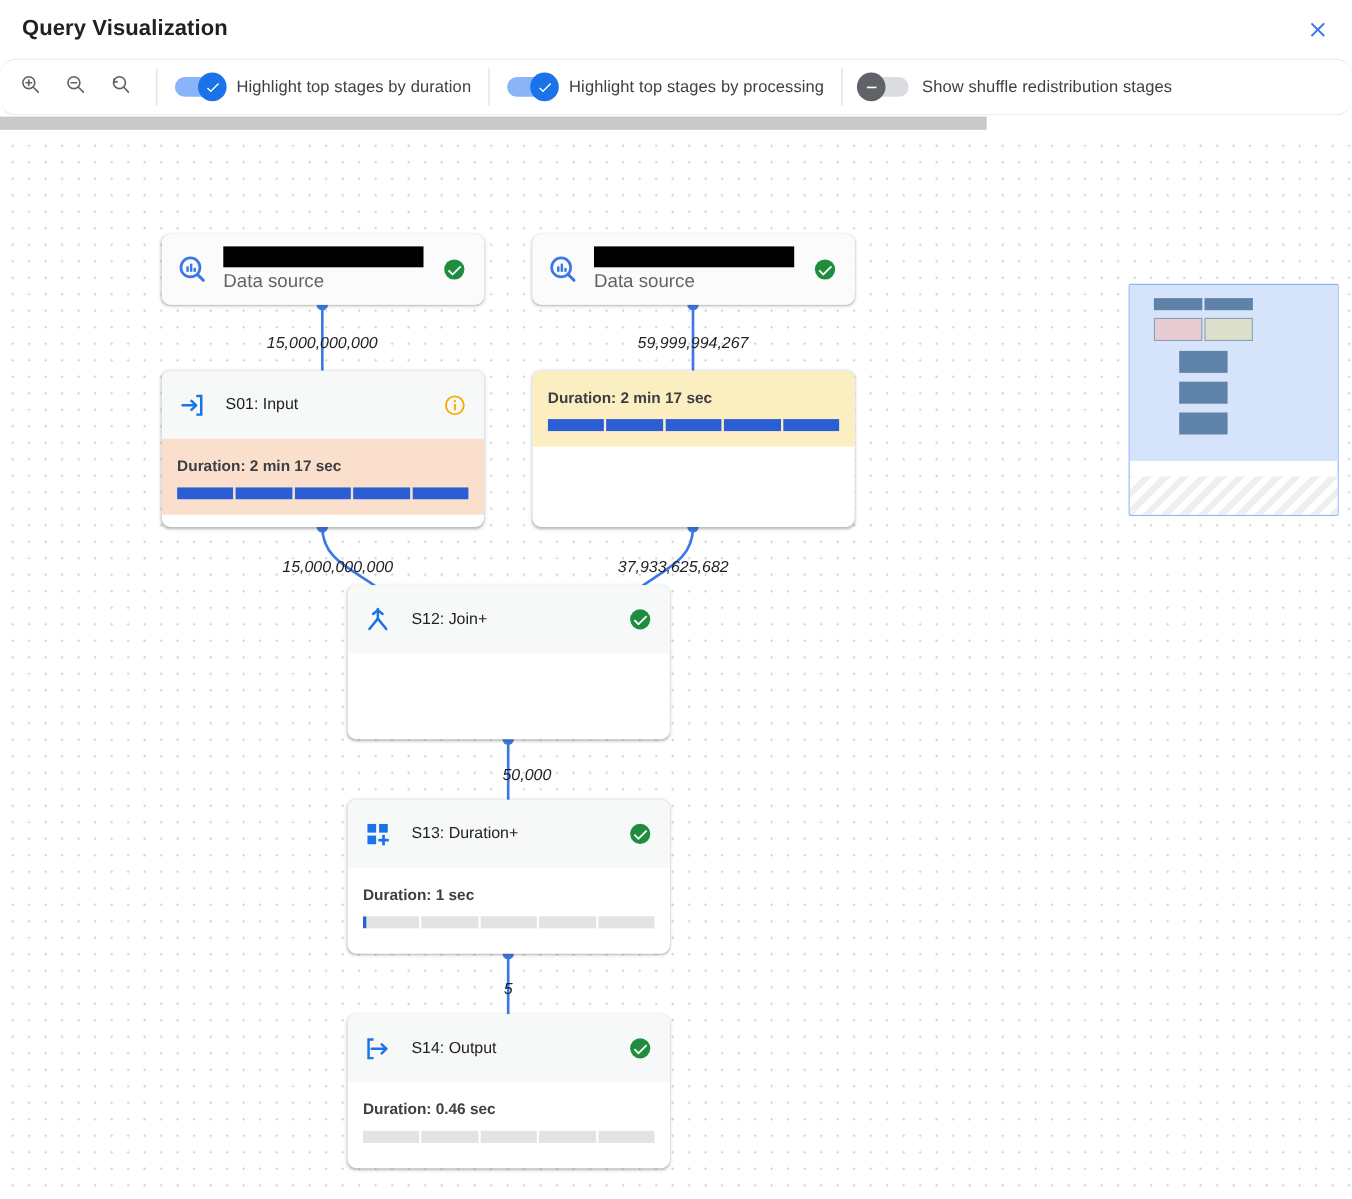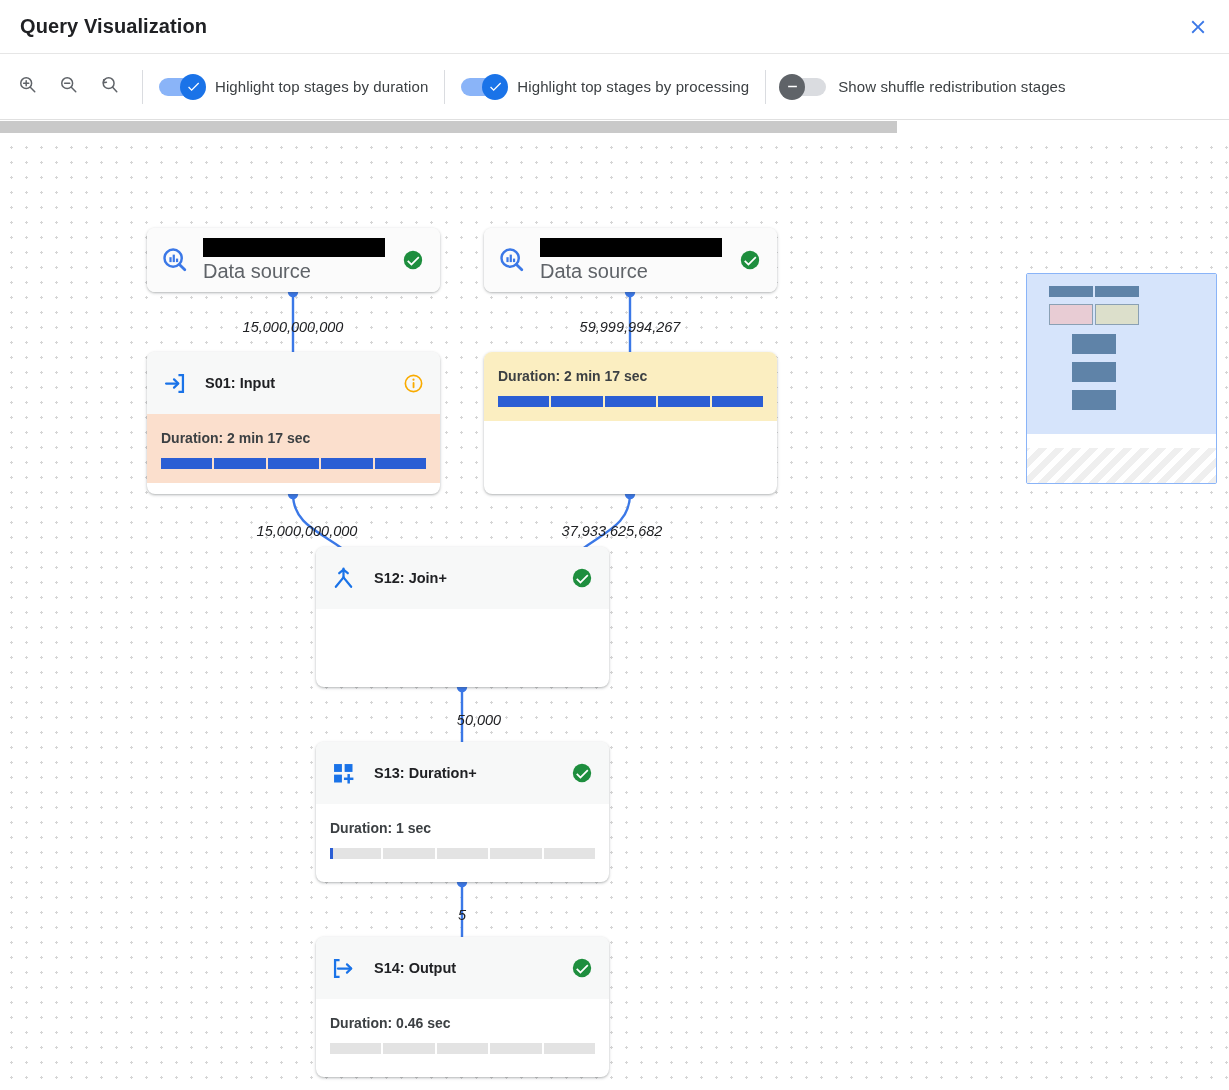--- a/index.html
+++ b/index.html
@@ -29,27 +29,28 @@
     right: 12px; top: 8px;
     width: 38px; height: 38px;
     display: flex; align-items: center; justify-content: center;
     cursor: pointer;
     border-radius: 50%;
   }
   .close-btn svg { display: block; }
 
   
   .toolbar {
-    height: 67px;
+    height: 52px;
     display: flex;
     align-items: center;
     border-top: 1px solid #e6e6e6;
     border-bottom: 1px solid #e0e0e0;
     background: #fff;
     padding-left: 10px;
+    border-radius: 15px;
   }
   .zoom-group { display: flex; align-items: center; gap: 7px; }
   .icon-btn {
     width: 34px; height: 34px;
     display: flex; align-items: center; justify-content: center;
     cursor: pointer; border-radius: 50%;
   }
   .tb-divider {
     width: 1px; height: 34px; background: #dadce0;
     margin: 0 16px;
@@ -131,36 +132,36 @@
     padding: 0 14px;
     background: #f7f8f8;
   }
   .node.ds .node-head { height: 100%; background: #fbfbfb; }
   .node-icon { width: 30px; flex: none; display: flex; align-items: center; }
   .node-icon svg { display: block; }
   .node-title {
     flex: 1;
     margin-left: 14px;
     font-size: 14.5px;
-    font-weight: bold;
+    font-weight: normal;
     color: #202124;
   }
   .node-status { width: 26px; flex: none; display: flex; align-items: center; justify-content: center; }
 
   
   .ds-text { flex: 1; margin-left: 12px; }
   .redacted {
     display: block;
     width: 182px; height: 19px;
     background: #000;
   }
   .ds-sub {
     display: block;
     margin-top: 3px;
-    font-size: 20px;
+    font-size: 17px;
     color: #5f6368;
   }
 
   .node-body {
     padding: 16px 14px 14px 14px;
     background: #fff;
   }
   .node.hl-orange .node-body { background: #fbdfcd; }
   .node.hl-yellow .node-body { background: #fbeec1; }
   .duration {

